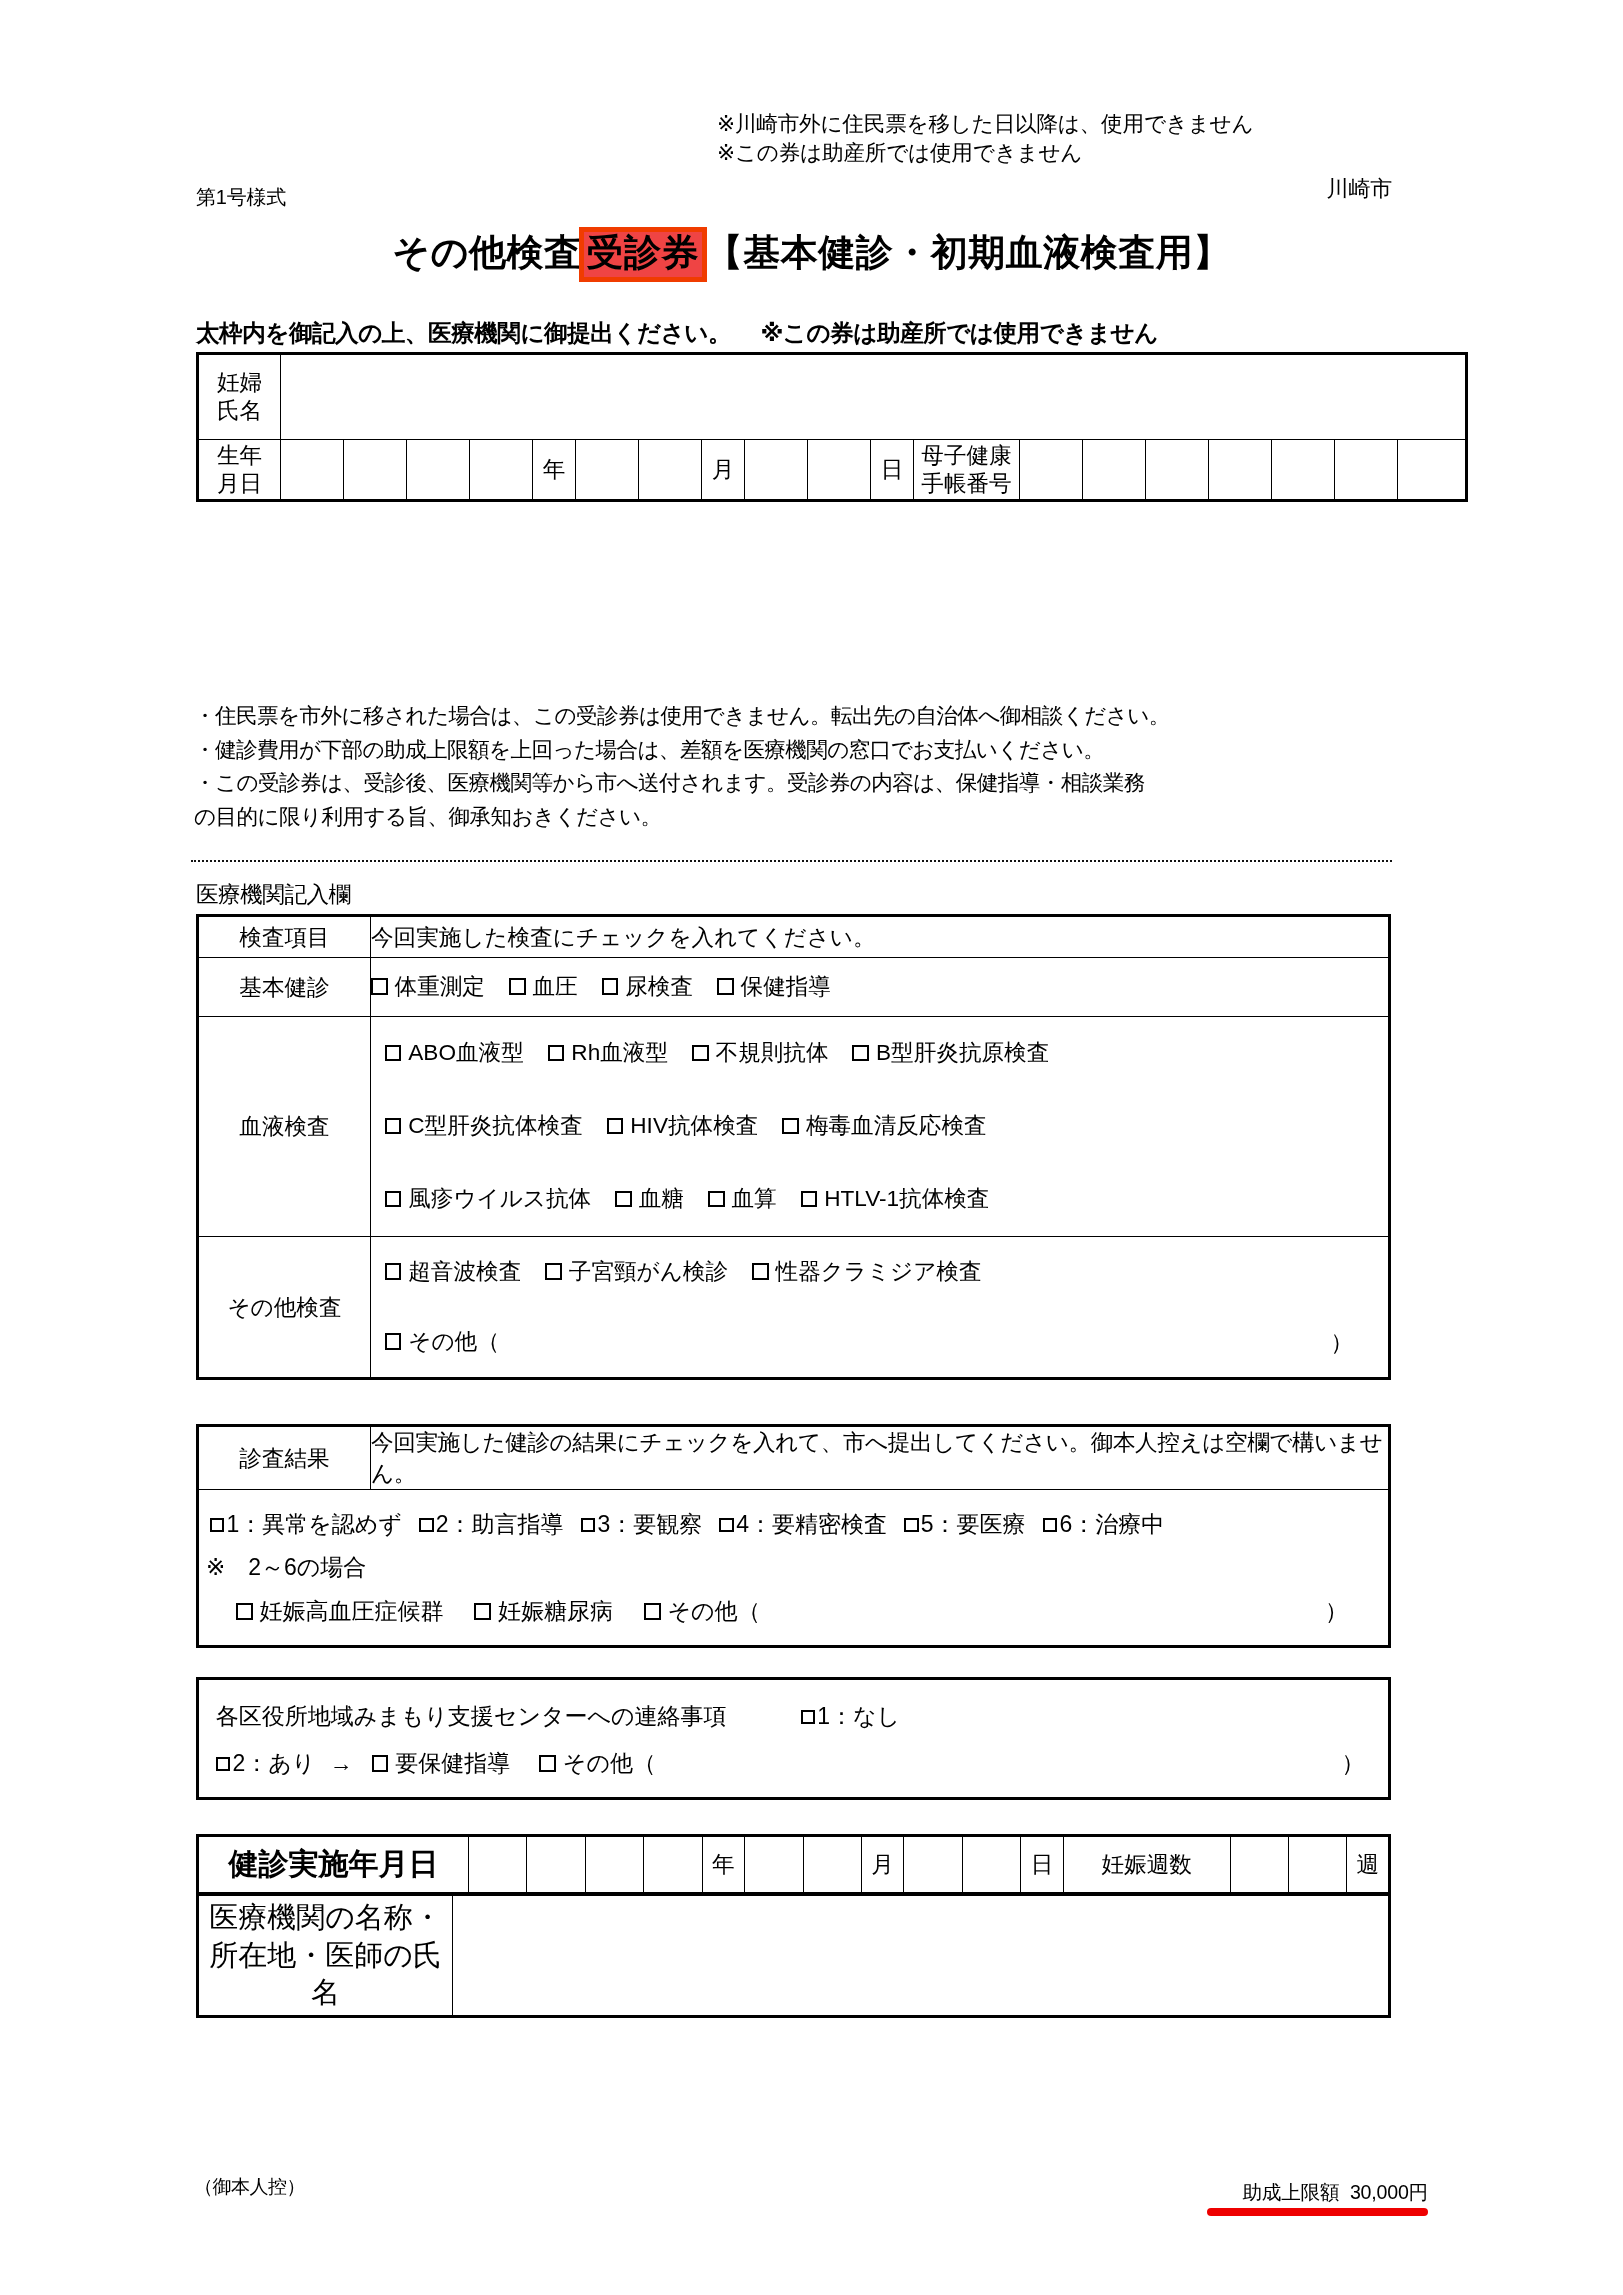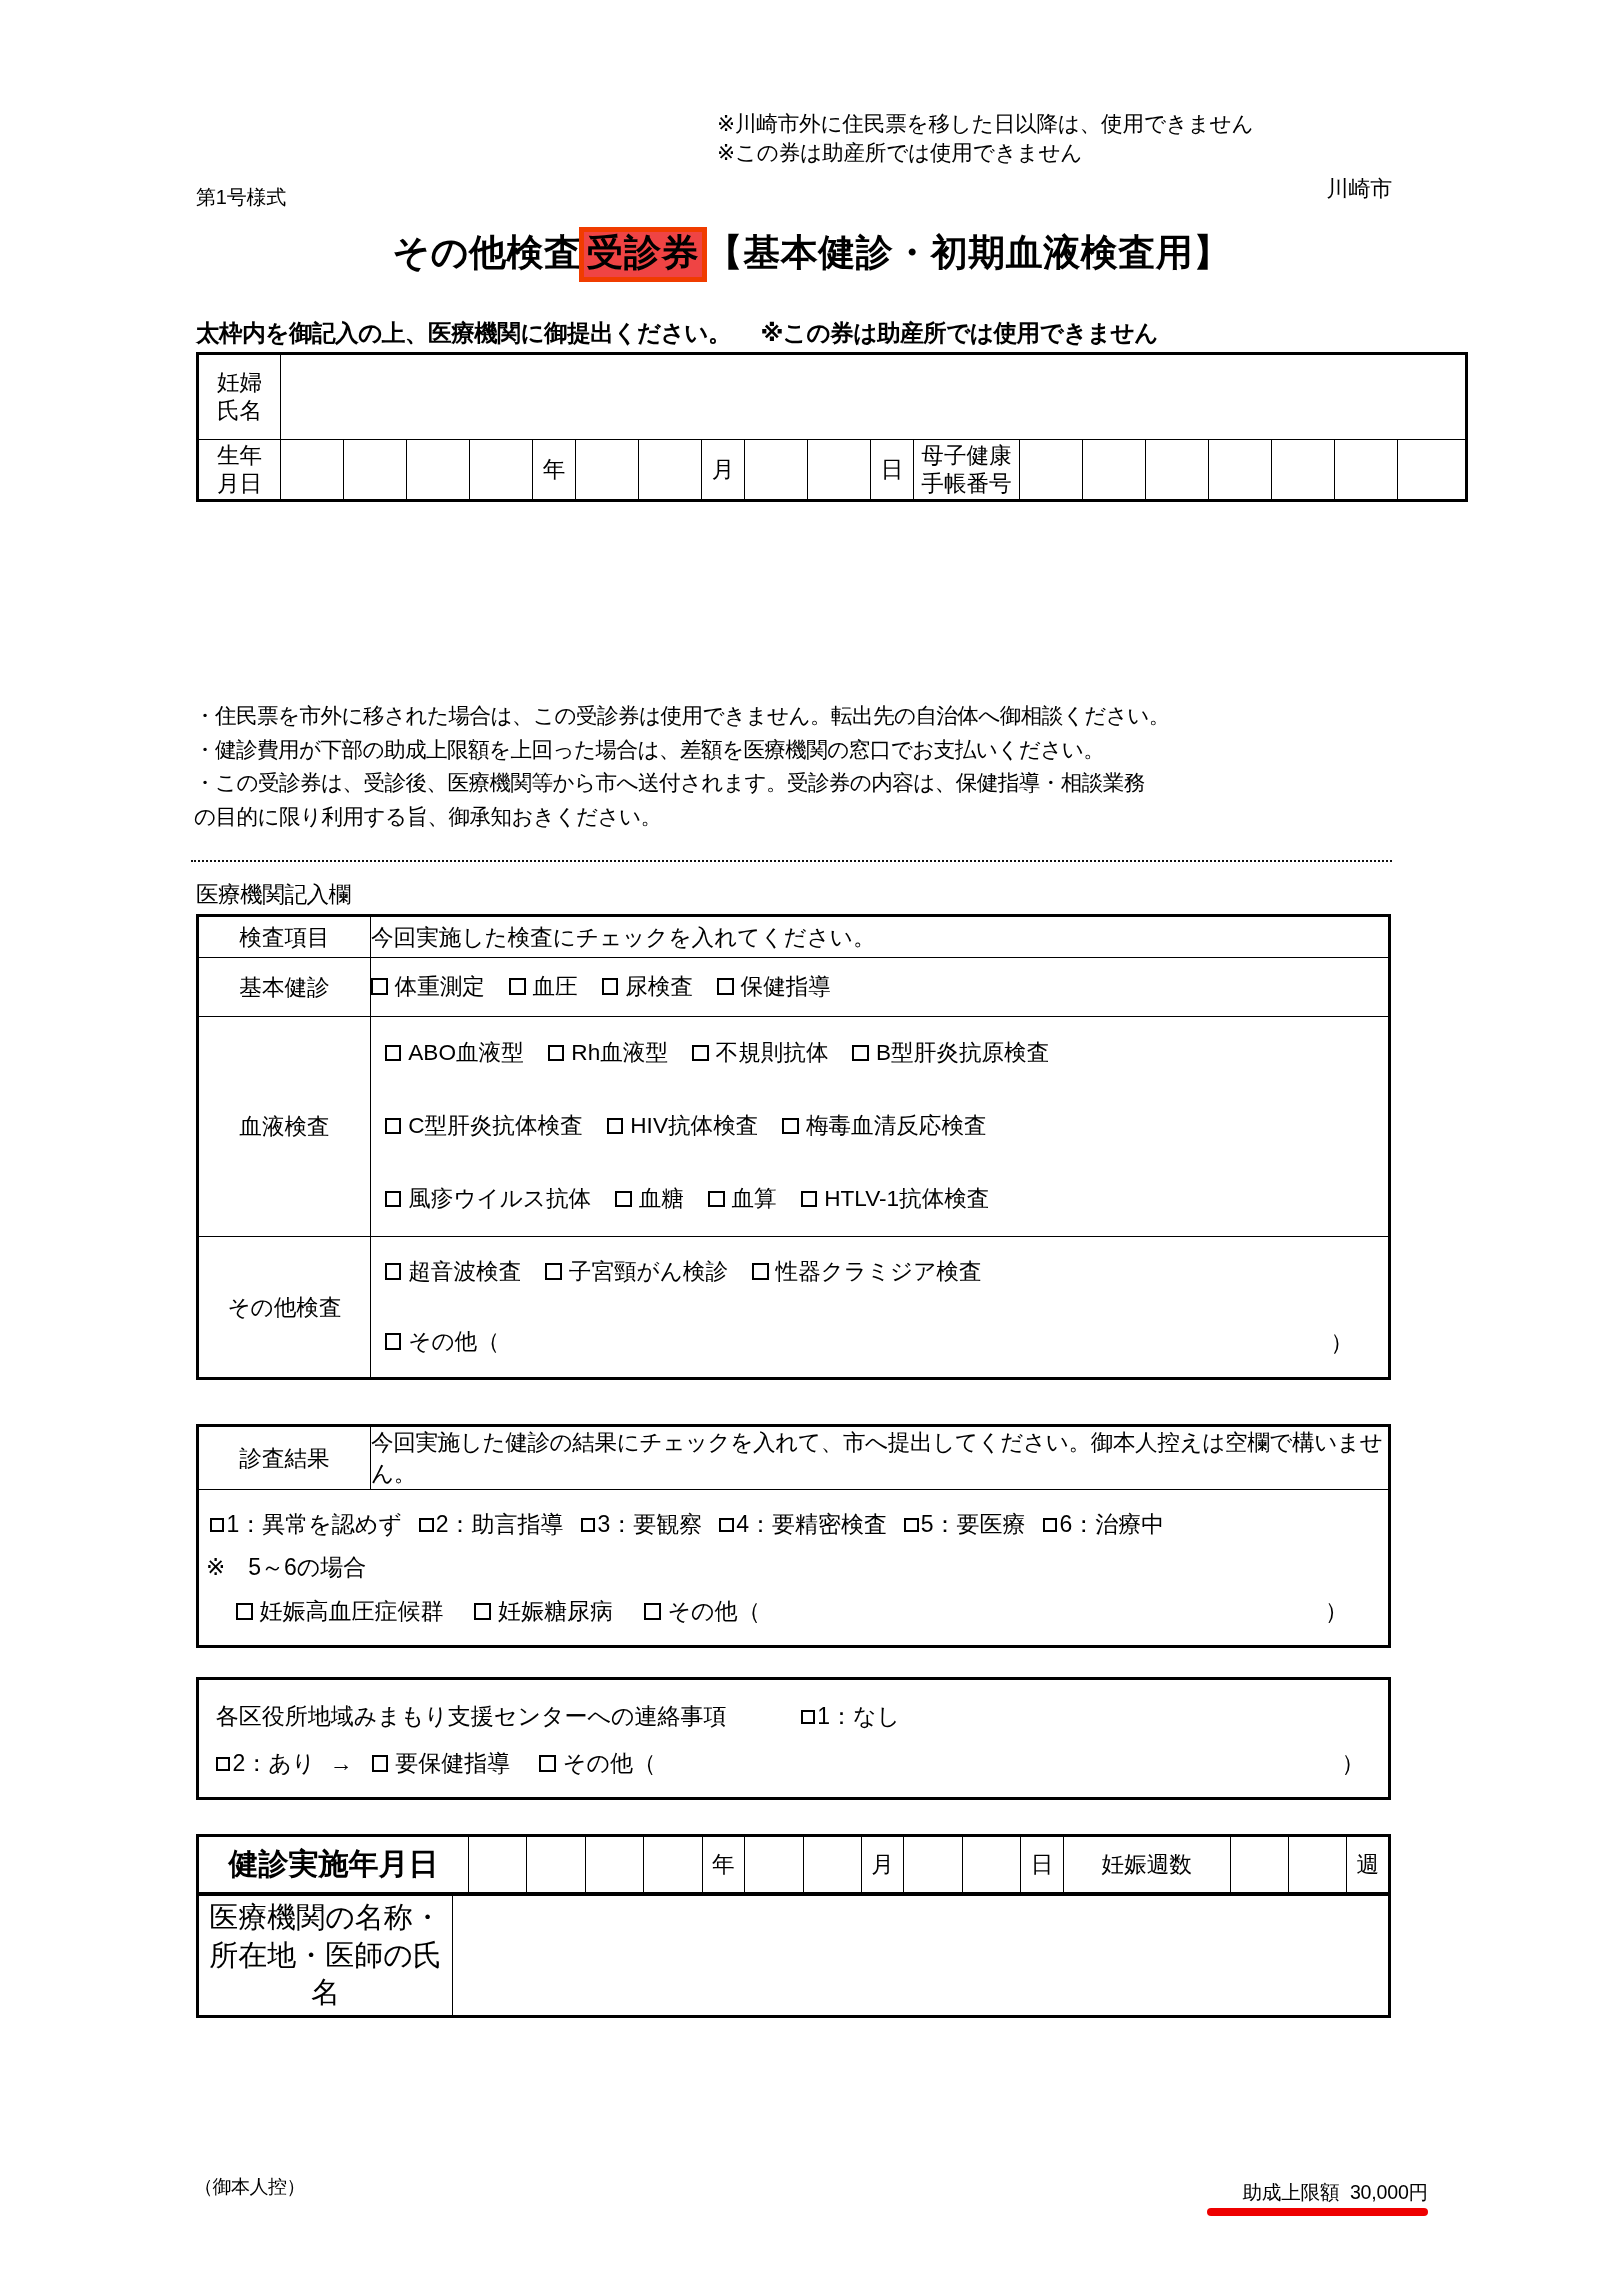--- a/index.html
+++ b/index.html
@@ -336,21 +336,21 @@
       <td colspan="2" style="padding:0">
         <div class="result-body">
           <div class="rowline" style="padding-left:8.8px">
             <span class="opt" style="margin-right:10.8px"><span class="chk-tight"></span><span>1：異常を認めず</span></span>
             <span class="opt" style="margin-right:10.8px"><span class="chk-tight"></span><span>2：助言指導</span></span>
             <span class="opt" style="margin-right:10.8px"><span class="chk-tight"></span><span>3：要観察</span></span>
             <span class="opt" style="margin-right:10.8px"><span class="chk-tight"></span><span>4：要精密検査</span></span>
             <span class="opt" style="margin-right:10.8px"><span class="chk-tight"></span><span>5：要医療</span></span>
             <span class="opt" style="margin-right:0"><span class="chk-tight"></span><span>6：治療中</span></span>
           </div>
-          <div class="rowline" style="padding-left:4.9px">※　5～6の場合</div>
+          <div class="rowline" style="padding-left:4.9px">※　2～6の場合</div>
           <div class="rowline" style="padding-left:35px;display:flex;justify-content:space-between;padding-right:40px">
             <span>
               <span class="opt" style="margin-right:24.5px"><span class="chk"></span><span>妊娠高血圧症候群</span></span>
               <span class="opt" style="margin-right:24.5px"><span class="chk"></span><span>妊娠糖尿病</span></span>
               <span class="opt"><span class="chk"></span><span>その他（</span></span>
             </span>
             <span>）</span>
           </div>
         </div>
       </td>

